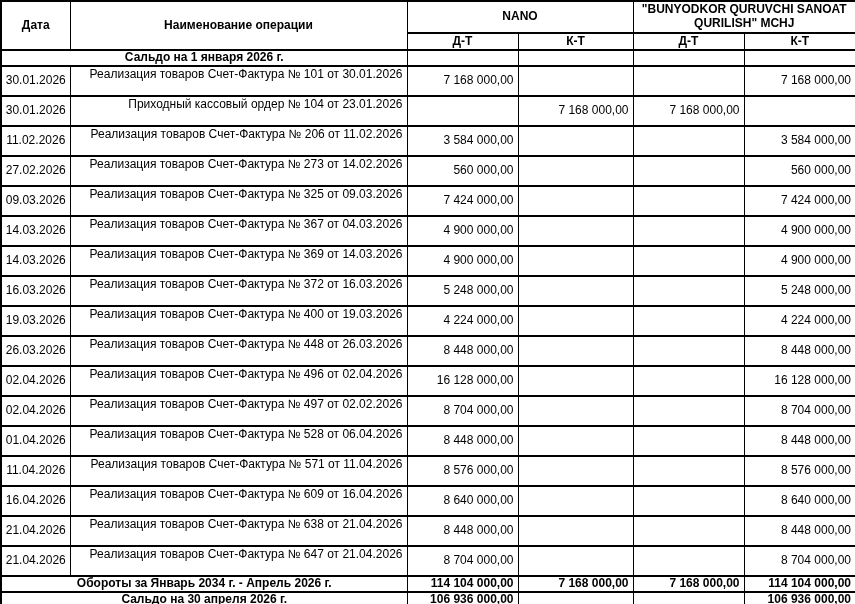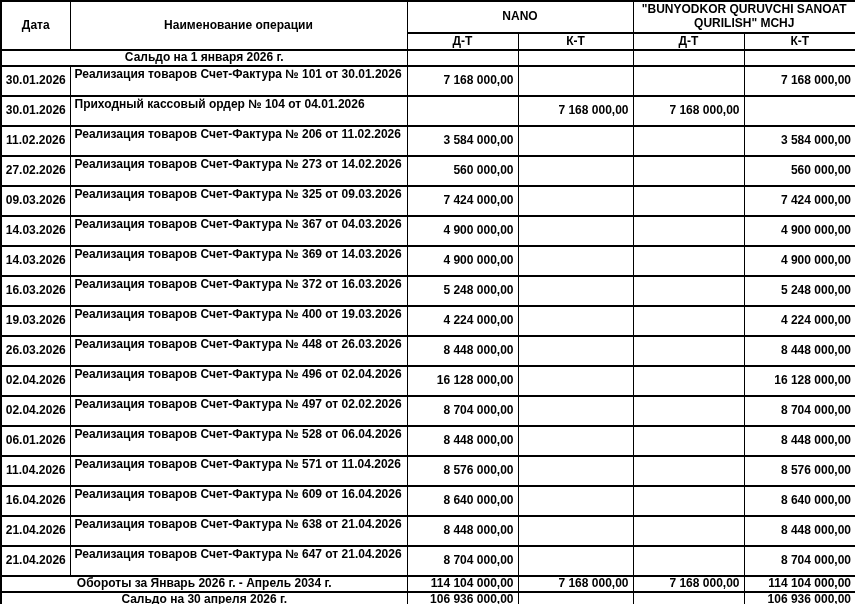--- a/index.html
+++ b/index.html
@@ -30,37 +30,37 @@
   thead th {
     font-weight: bold;
     text-align: center;
     vertical-align: middle;
     padding: 1px 3px;
     white-space: normal;
   }
   tr.party-row { height: 28px; }
   tr.dtkt-row  { height: 14px; }
   tr.opening-row { height: 14px; }
-  tr.data-row { height: 30px; font-weight: bold; }
+  tr.data-row { height: 30px; }
   tr.turnover-row { height: 16px; }
   tr.closing-row { height: 15px; }
 
   .section-label {
     font-weight: bold;
     text-align: center;
     vertical-align: middle;
     white-space: nowrap;
   }
   .c-date {
     text-align: center;
     vertical-align: middle;
     white-space: nowrap;
   }
   .c-op {
-    text-align: left;
+    text-align: right;
     vertical-align: top;
     padding: 1px 4px 0 4px;
     white-space: nowrap;
   }
   .c-num {
     text-align: right;
     vertical-align: middle;
     padding: 0 4px;
     white-space: nowrap;
   }
@@ -108,21 +108,21 @@
       <tr class="data-row">
     <td class="c-date">30.01.2026</td>
     <td class="c-op">Реализация товаров Счет-Фактура № 101 от 30.01.2026</td>
     <td class="c-num">7 168 000,00</td>
     <td class="c-num"></td>
     <td class="c-num"></td>
     <td class="c-num">7 168 000,00</td>
   </tr>
       <tr class="data-row">
     <td class="c-date">30.01.2026</td>
-    <td class="c-op">Приходный кассовый ордер № 104 от 04.01.2026</td>
+    <td class="c-op">Приходный кассовый ордер № 104 от 23.01.2026</td>
     <td class="c-num"></td>
     <td class="c-num">7 168 000,00</td>
     <td class="c-num">7 168 000,00</td>
     <td class="c-num"></td>
   </tr>
       <tr class="data-row">
     <td class="c-date">11.02.2026</td>
     <td class="c-op">Реализация товаров Счет-Фактура № 206 от 11.02.2026</td>
     <td class="c-num">3 584 000,00</td>
     <td class="c-num"></td>
@@ -195,21 +195,21 @@
   </tr>
       <tr class="data-row">
     <td class="c-date">02.04.2026</td>
     <td class="c-op">Реализация товаров Счет-Фактура № 497 от 02.02.2026</td>
     <td class="c-num">8 704 000,00</td>
     <td class="c-num"></td>
     <td class="c-num"></td>
     <td class="c-num">8 704 000,00</td>
   </tr>
       <tr class="data-row">
-    <td class="c-date">06.01.2026</td>
+    <td class="c-date">01.04.2026</td>
     <td class="c-op">Реализация товаров Счет-Фактура № 528 от 06.04.2026</td>
     <td class="c-num">8 448 000,00</td>
     <td class="c-num"></td>
     <td class="c-num"></td>
     <td class="c-num">8 448 000,00</td>
   </tr>
       <tr class="data-row">
     <td class="c-date">11.04.2026</td>
     <td class="c-op">Реализация товаров Счет-Фактура № 571 от 11.04.2026</td>
     <td class="c-num">8 576 000,00</td>
@@ -237,21 +237,21 @@
     <td class="c-date">21.04.2026</td>
     <td class="c-op">Реализация товаров Счет-Фактура № 647 от 21.04.2026</td>
     <td class="c-num">8 704 000,00</td>
     <td class="c-num"></td>
     <td class="c-num"></td>
     <td class="c-num">8 704 000,00</td>
   </tr>
     </tbody>
   <tbody>
     <tr class="turnover-row">
-      <td colspan="2" class="section-label">Обороты за Январь 2026 г. - Апрель 2034 г.</td>
+      <td colspan="2" class="section-label">Обороты за Январь 2034 г. - Апрель 2026 г.</td>
       <td class="c-num">114 104 000,00</td>
       <td class="c-num">7 168 000,00</td>
       <td class="c-num">7 168 000,00</td>
       <td class="c-num">114 104 000,00</td>
     </tr>
     <tr class="closing-row">
       <td colspan="2" class="section-label">Сальдо на  30 апреля 2026 г.</td>
       <td class="c-num">106 936 000,00</td>
       <td class="c-num"></td>
       <td class="c-num"></td>

